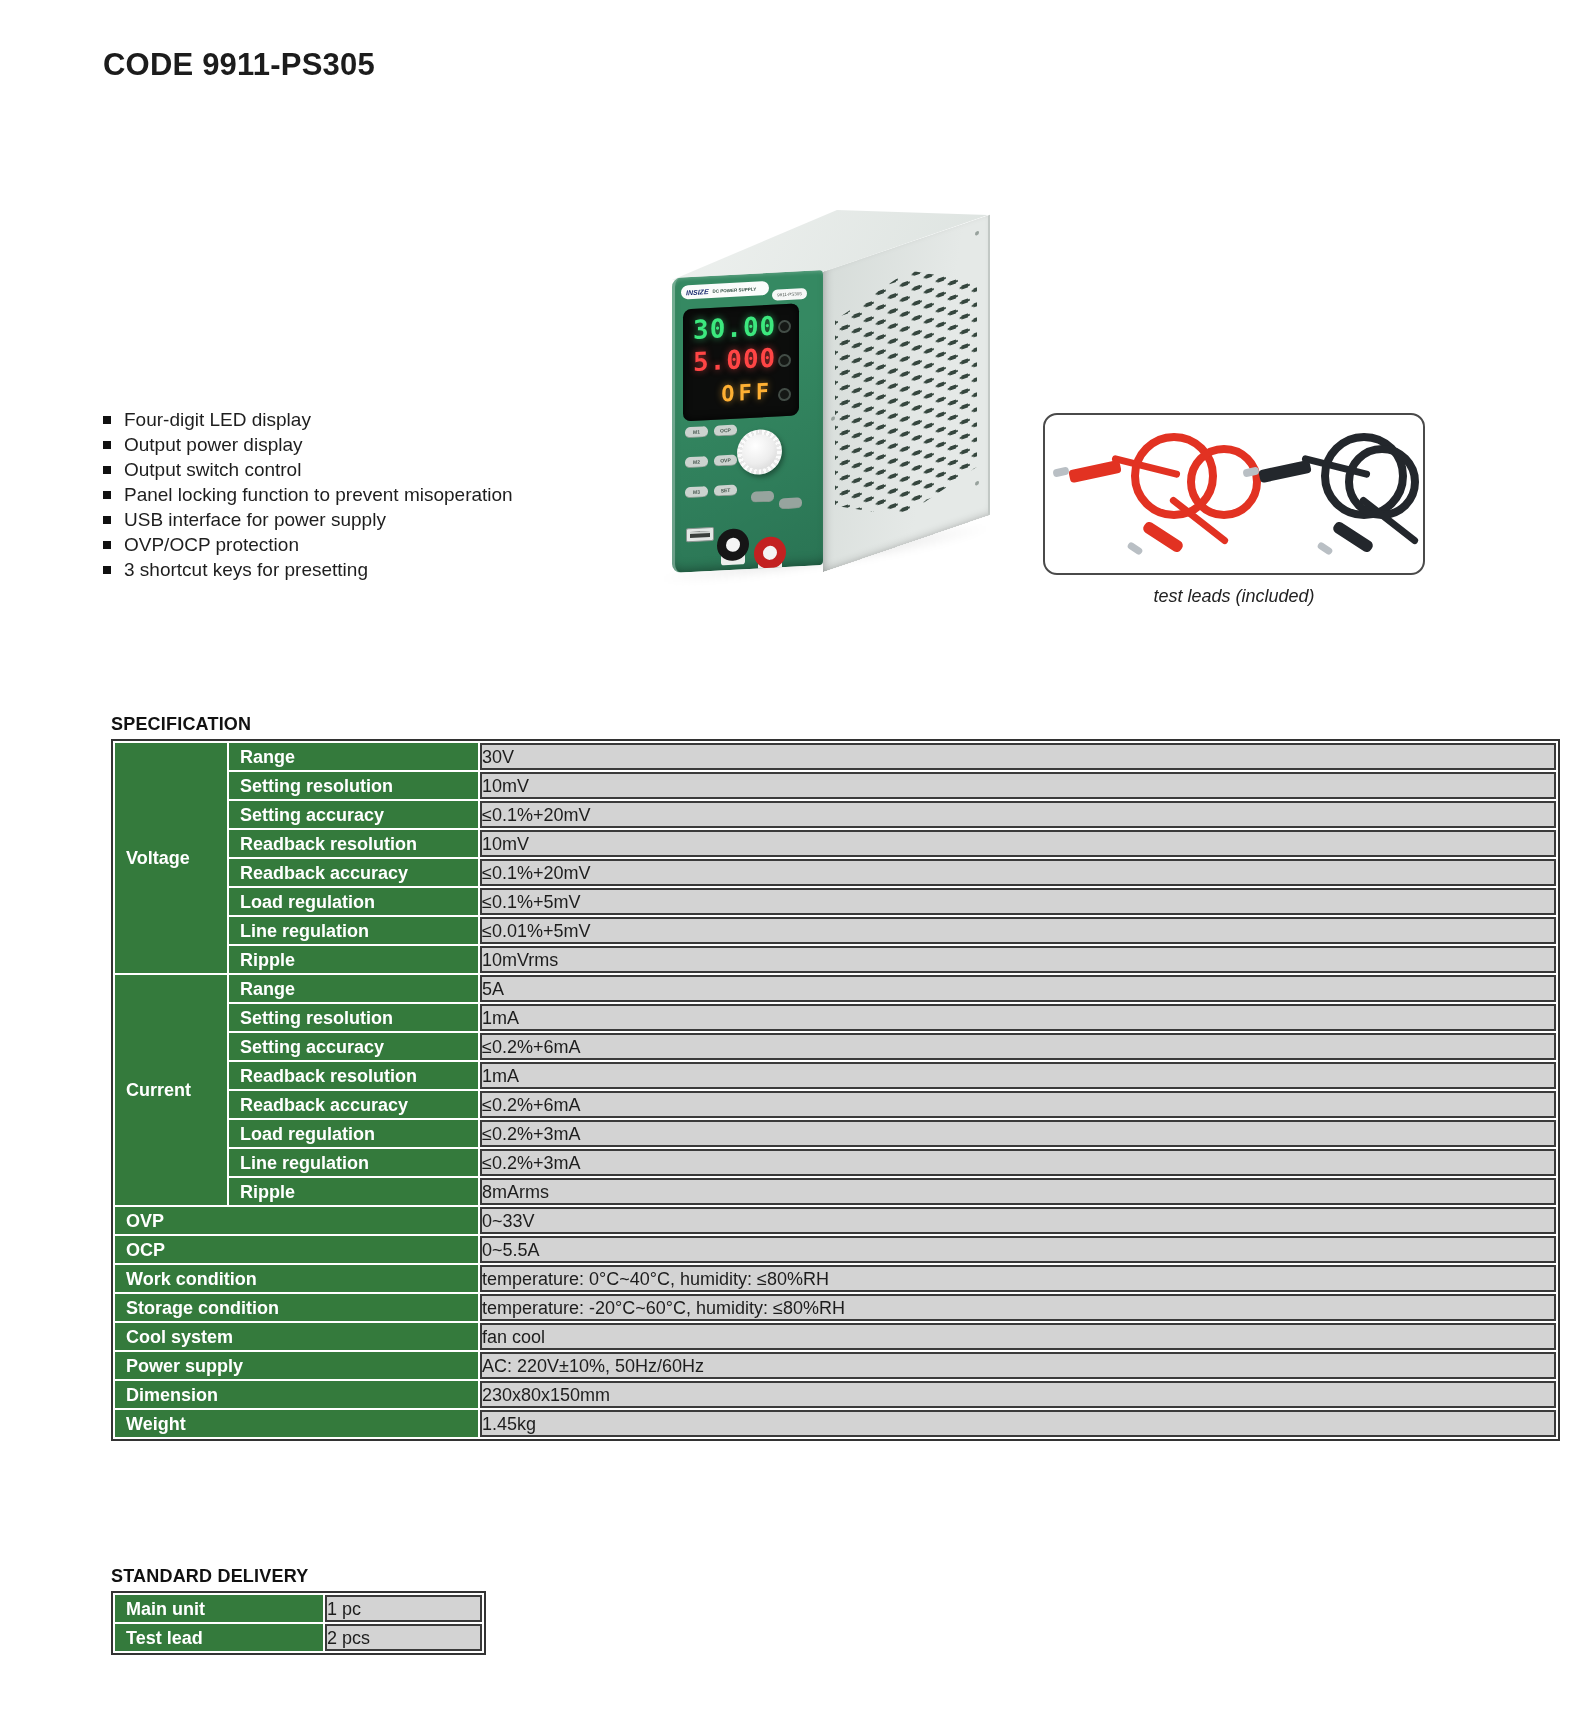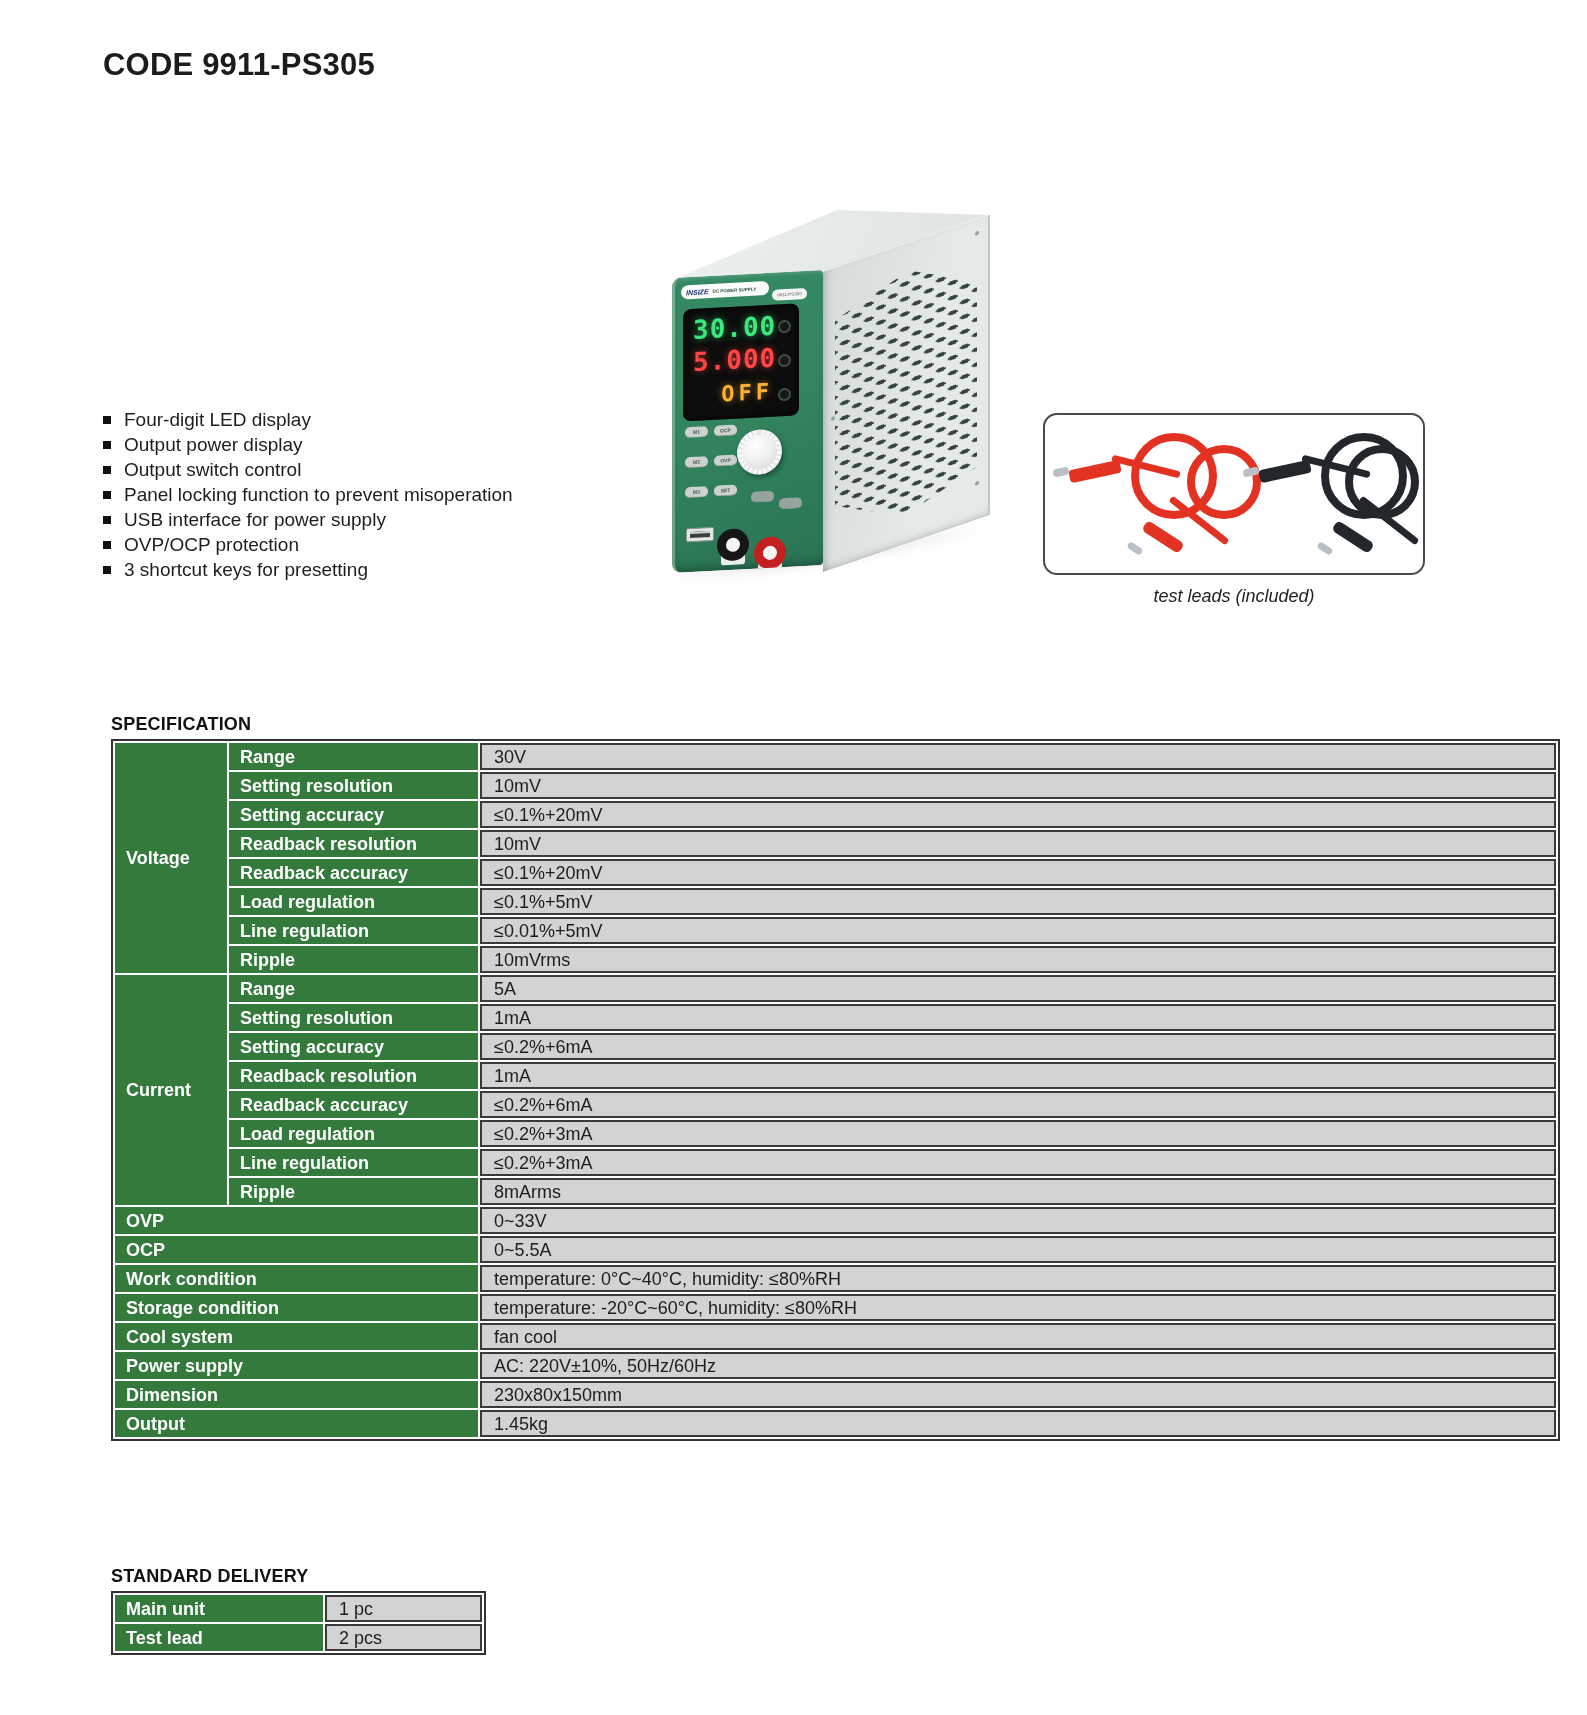--- a/index.html
+++ b/index.html
@@ -94,21 +94,21 @@
                  font-size:18px; color:#222;font-style:italic;}
 
   
   .section{position:absolute; left:103px;margin-left:8px;}
   .sec-heading{font-size:18px; font-weight:bold; letter-spacing:.2px; color:#111; margin-bottom:4px;}
   table.grid{border-collapse:separate; border-spacing:2px; background:#fff;
              border:2px solid var(--line-dark); table-layout:fixed;}
   table.grid td{height:27px; font-size:18px; line-height:20px; vertical-align:middle;
                 overflow:hidden; white-space:nowrap;}
   td.cat, td.prop, td.catfull{background:var(--table-green); color:#fff; font-weight:bold; padding-left:11px;}
-  td.val{background:var(--cell-gray); border:2px solid #3a3a3a; color:#1d1d1d; padding-left:12px;}
+  td.val{background:var(--cell-gray); border:2px solid #3a3a3a; color:#1d1d1d; }
 </style>
 </head>
 <body>
 
 <div class="title">
   <div>CODE 9911-PS305</div>
 </div>
 
 <ul class="features" id="features">
     <li><span class="sq"></span><span>Four-digit LED display</span></li>
@@ -287,21 +287,21 @@
         </tr>
         <tr>
           <td class="catfull" colspan="2">Power supply</td>
           <td class="val">AC: 220V±10%, 50Hz/60Hz</td>
         </tr>
         <tr>
           <td class="catfull" colspan="2">Dimension</td>
           <td class="val">230x80x150mm</td>
         </tr>
         <tr>
-          <td class="catfull" colspan="2">Output</td>
+          <td class="catfull" colspan="2">Weight</td>
           <td class="val">1.45kg</td>
         </tr>
       </tbody>
   </table>
 </div>
 
 <div class="section" style="top:1566px;">
   <div class="sec-heading">STANDARD DELIVERY</div>
   <table class="grid" id="delivery-table">
     <colgroup>

